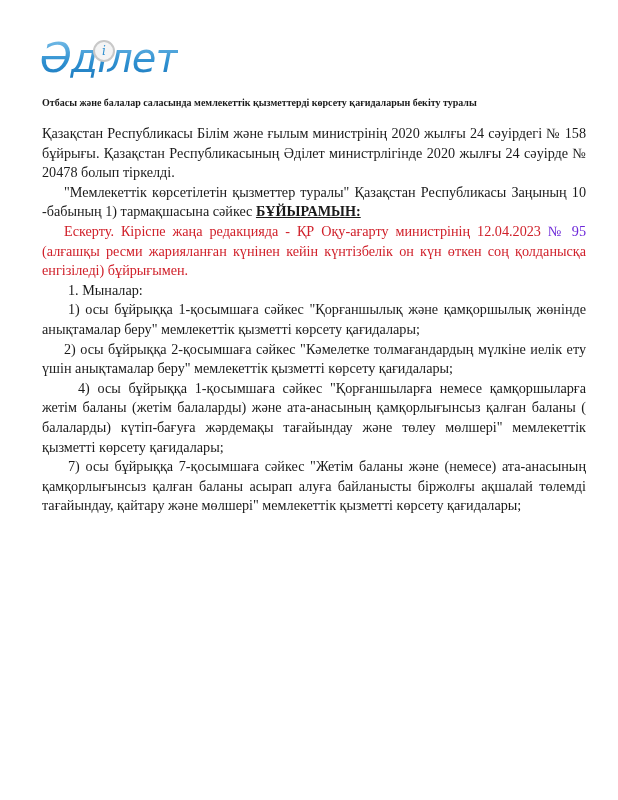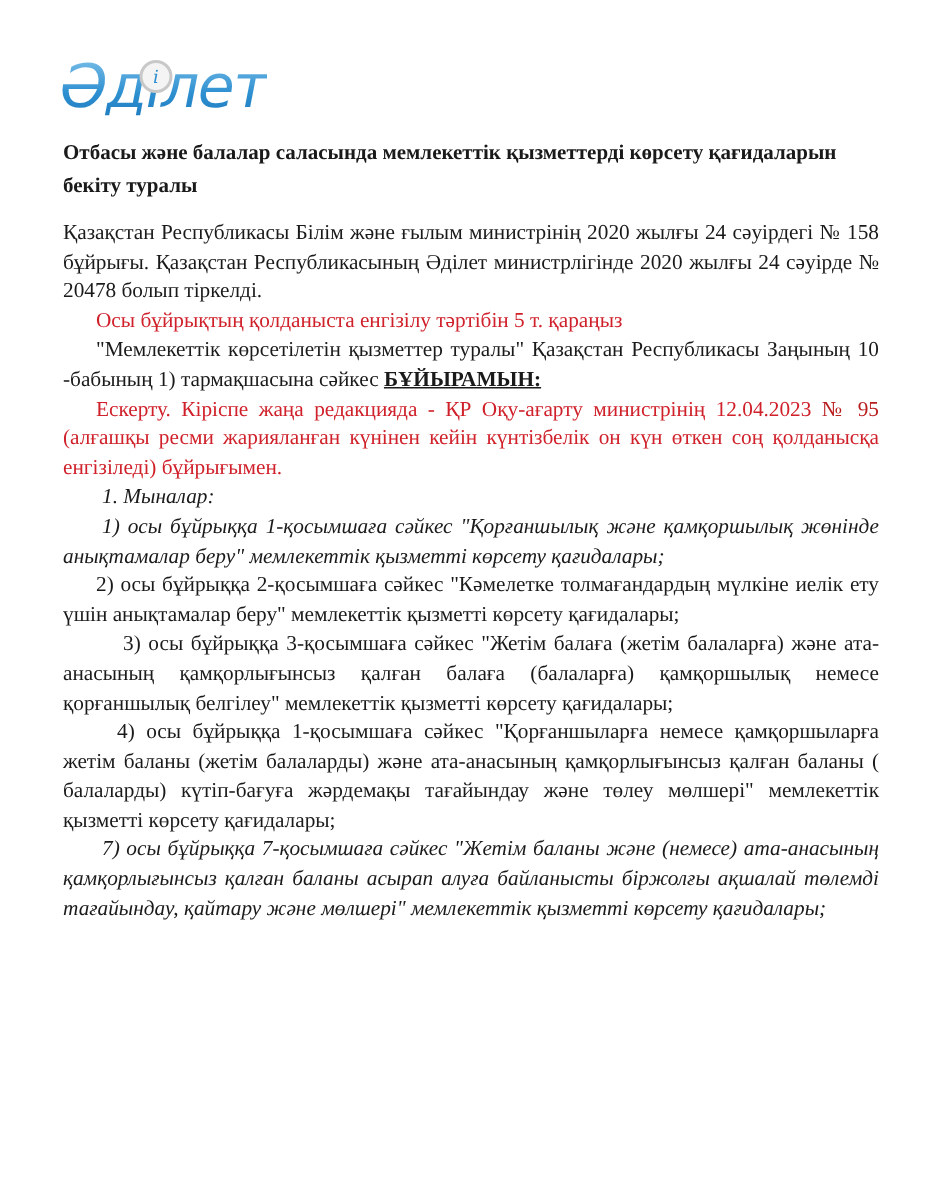--- a/index.html
+++ b/index.html
@@ -7,50 +7,48 @@
          font-family: "Liberation Serif", "DejaVu Serif", serif; color: #1a1a1a; }
   .logo { position: absolute; left: 40px; top: 36px; width: 130px; height: 48px; }
   .logo-text { position: absolute; left: 0; top: 0; font-family: "DejaVu Sans", "Liberation Sans", sans-serif;
                font-style: italic; font-size: 40px; font-weight: normal; letter-spacing: -1px;
                background: linear-gradient(#7fc2ea, #2d8fd0 60%, #1e7bbf);
                -webkit-background-clip: text; background-clip: text; color: transparent; line-height: 44px; }
   .logo-badge { position: absolute; left: 53px; top: 4px; width: 18px; height: 18px; border-radius: 50%;
                 border: 2px solid #c8c8c8; background: #f4f4f4; color: #2d8fd0; font-size: 12px;
                 font-style: italic; text-align: center; line-height: 18px; font-family: "DejaVu Serif", serif; }
   .content { position: absolute; left: 42px; top: 92px; width: 544px; font-size: 14.2px; line-height: 19.6px; }
-  .title { font-weight: bold; font-size: 14px; line-height: 22px; margin: 0 0 10px 0; }
+  .title { font-weight: bold; font-size: 10px; line-height: 22px; margin: 0 0 10px 0; }
   p { margin: 0; text-align: justify; }
   .red { color: #d0202a; }
   .ind { text-indent: 22px; }
-  .ind2 { text-indent: 26px; font-style: italic; }
+  .ind2 { text-indent: 26px; }
   .ind3 { text-indent: 40px; }
   .ind4 { text-indent: 36px; }
   .ind5 { text-indent: 46px; }
   .bold { font-weight: bold; text-decoration: underline; }
-  .ref { color: #b91c1c; }
+  .ref { color: #6d28d9; }
 </style>
 </head>
 <body>
 
 <div class="logo">
   <span class="logo-text">Әділет</span>
   <span class="logo-badge">i</span>
 </div>
 
 <div class="content">
   <div class="title">Отбасы және балалар саласында мемлекеттік қызметтерді көрсету қағидаларын бекіту туралы</div>
 
   <p>Қазақстан Республикасы Білім және ғылым министрінің 2020 жылғы 24 сәуірдегі № 158 бұйрығы. Қазақстан Республикасының Әділет министрлігінде 2020 жылғы 24 сәуірде № 20478 болып тіркелді.</p>
 
-  <p class="red ind"><span>Осы бұйрықтың қолданыста енгізілу тәртібін 5 т. қараңыз</span></p>
 
   <p class="ind"><span>"Мемлекеттік көрсетілетін қызметтер туралы" Қазақстан Республикасы Заңының 10 -бабының 1) тармақшасына сәйкес </span><span class="bold">БҰЙЫРАМЫН:</span></p>
 
   <p class="red ind"><span>Ескерту. Кіріспе жаңа редакцияда - ҚР Оқу-ағарту министрінің 12.04.2023 </span><span class="ref">№ 95</span><span> (алғашқы ресми жарияланған күнінен кейін күнтізбелік он күн өткен соң қолданысқа енгізіледі) бұйрығымен.</span></p>
 
   <p class="ind2">1. Мыналар:</p>
 
   <p class="ind2">1) осы бұйрыққа 1-қосымшаға сәйкес "Қорғаншылық және қамқоршылық жөнінде анықтамалар беру" мемлекеттік қызметті көрсету қағидалары;</p>
   <p class="ind">2) осы бұйрыққа 2-қосымшаға сәйкес "Кәмелетке толмағандардың мүлкіне иелік ету үшін анықтамалар беру" мемлекеттік қызметті көрсету қағидалары;</p>
-  <p class="ind3">3) осы бұйрыққа 3-қосымшаға сәйкес "Жетім балаға (жетім балаларға) және ата-анасының қамқорлығынсыз қалған балаға (балаларға) қамқоршылық немесе қорғаншылық белгілеу" мемлекеттік қызметті көрсету қағидалары;</p>
   <p class="ind4">4) осы бұйрыққа 1-қосымшаға сәйкес "Қорғаншыларға немесе қамқоршыларға жетім баланы (жетім балаларды) және ата-анасының қамқорлығынсыз қалған баланы ( балаларды) күтіп-бағуға жәрдемақы тағайындау және төлеу мөлшері" мемлекеттік қызметті көрсету қағидалары;</p>
   <p class="ind2">7) осы бұйрыққа 7-қосымшаға сәйкес "Жетім баланы және (немесе) ата-анасының қамқорлығынсыз қалған баланы асырап алуға байланысты біржолғы ақшалай төлемді тағайындау, қайтару және мөлшері" мемлекеттік қызметті көрсету қағидалары;</p>
 </div>
 
 </body></html>

